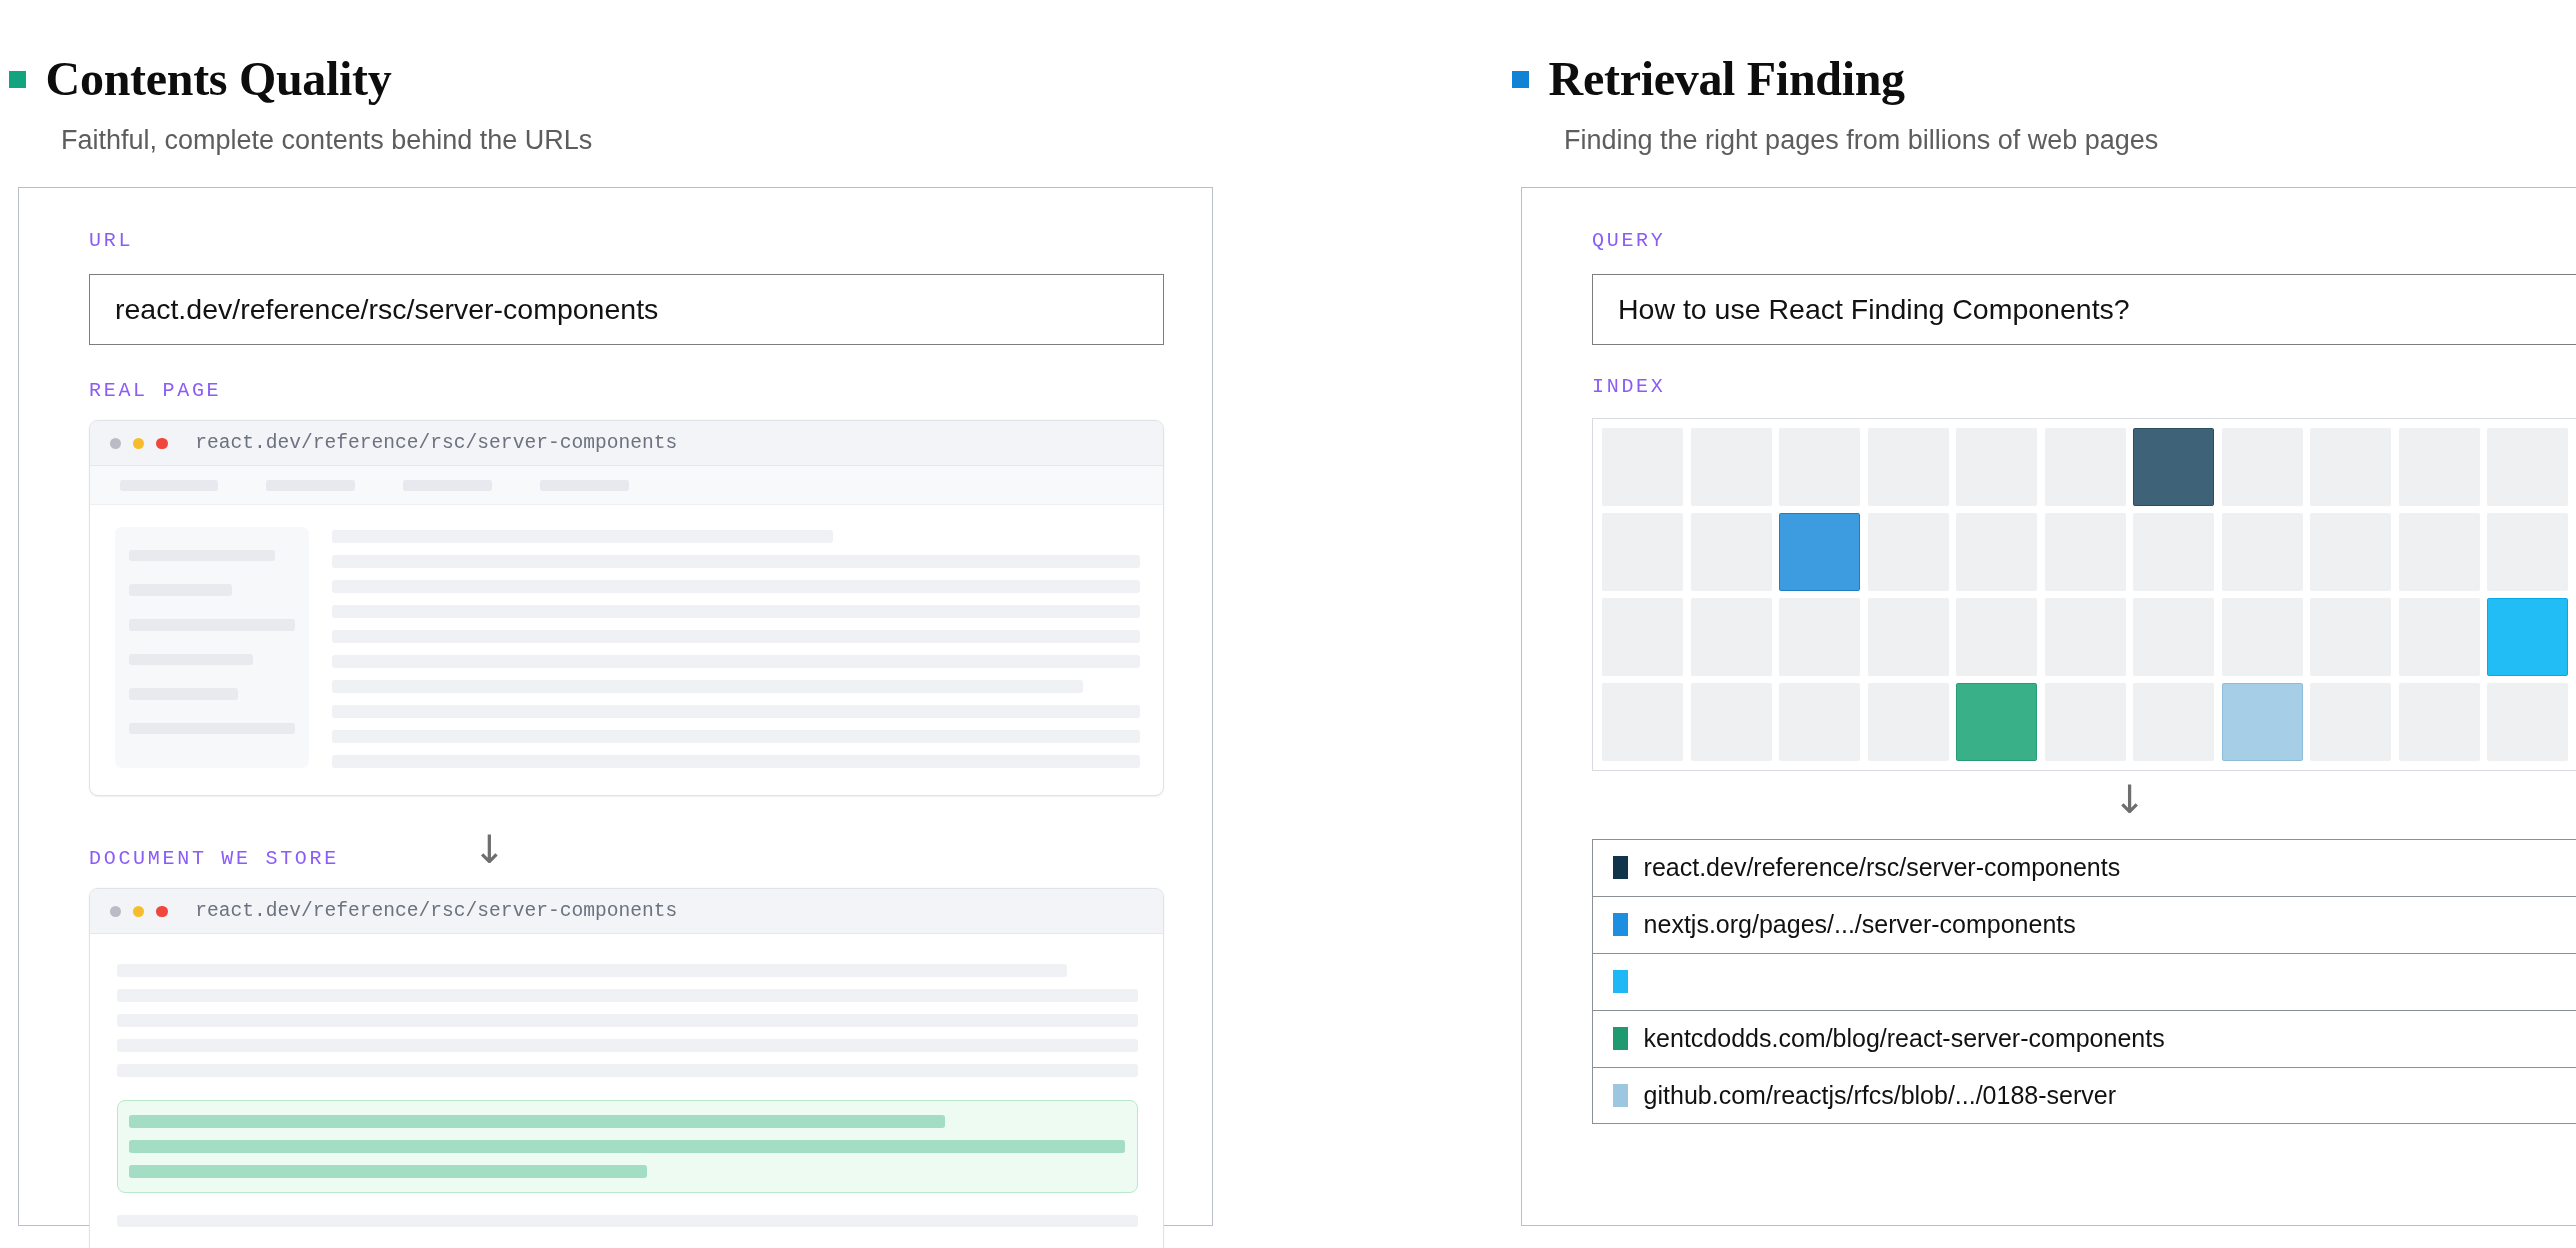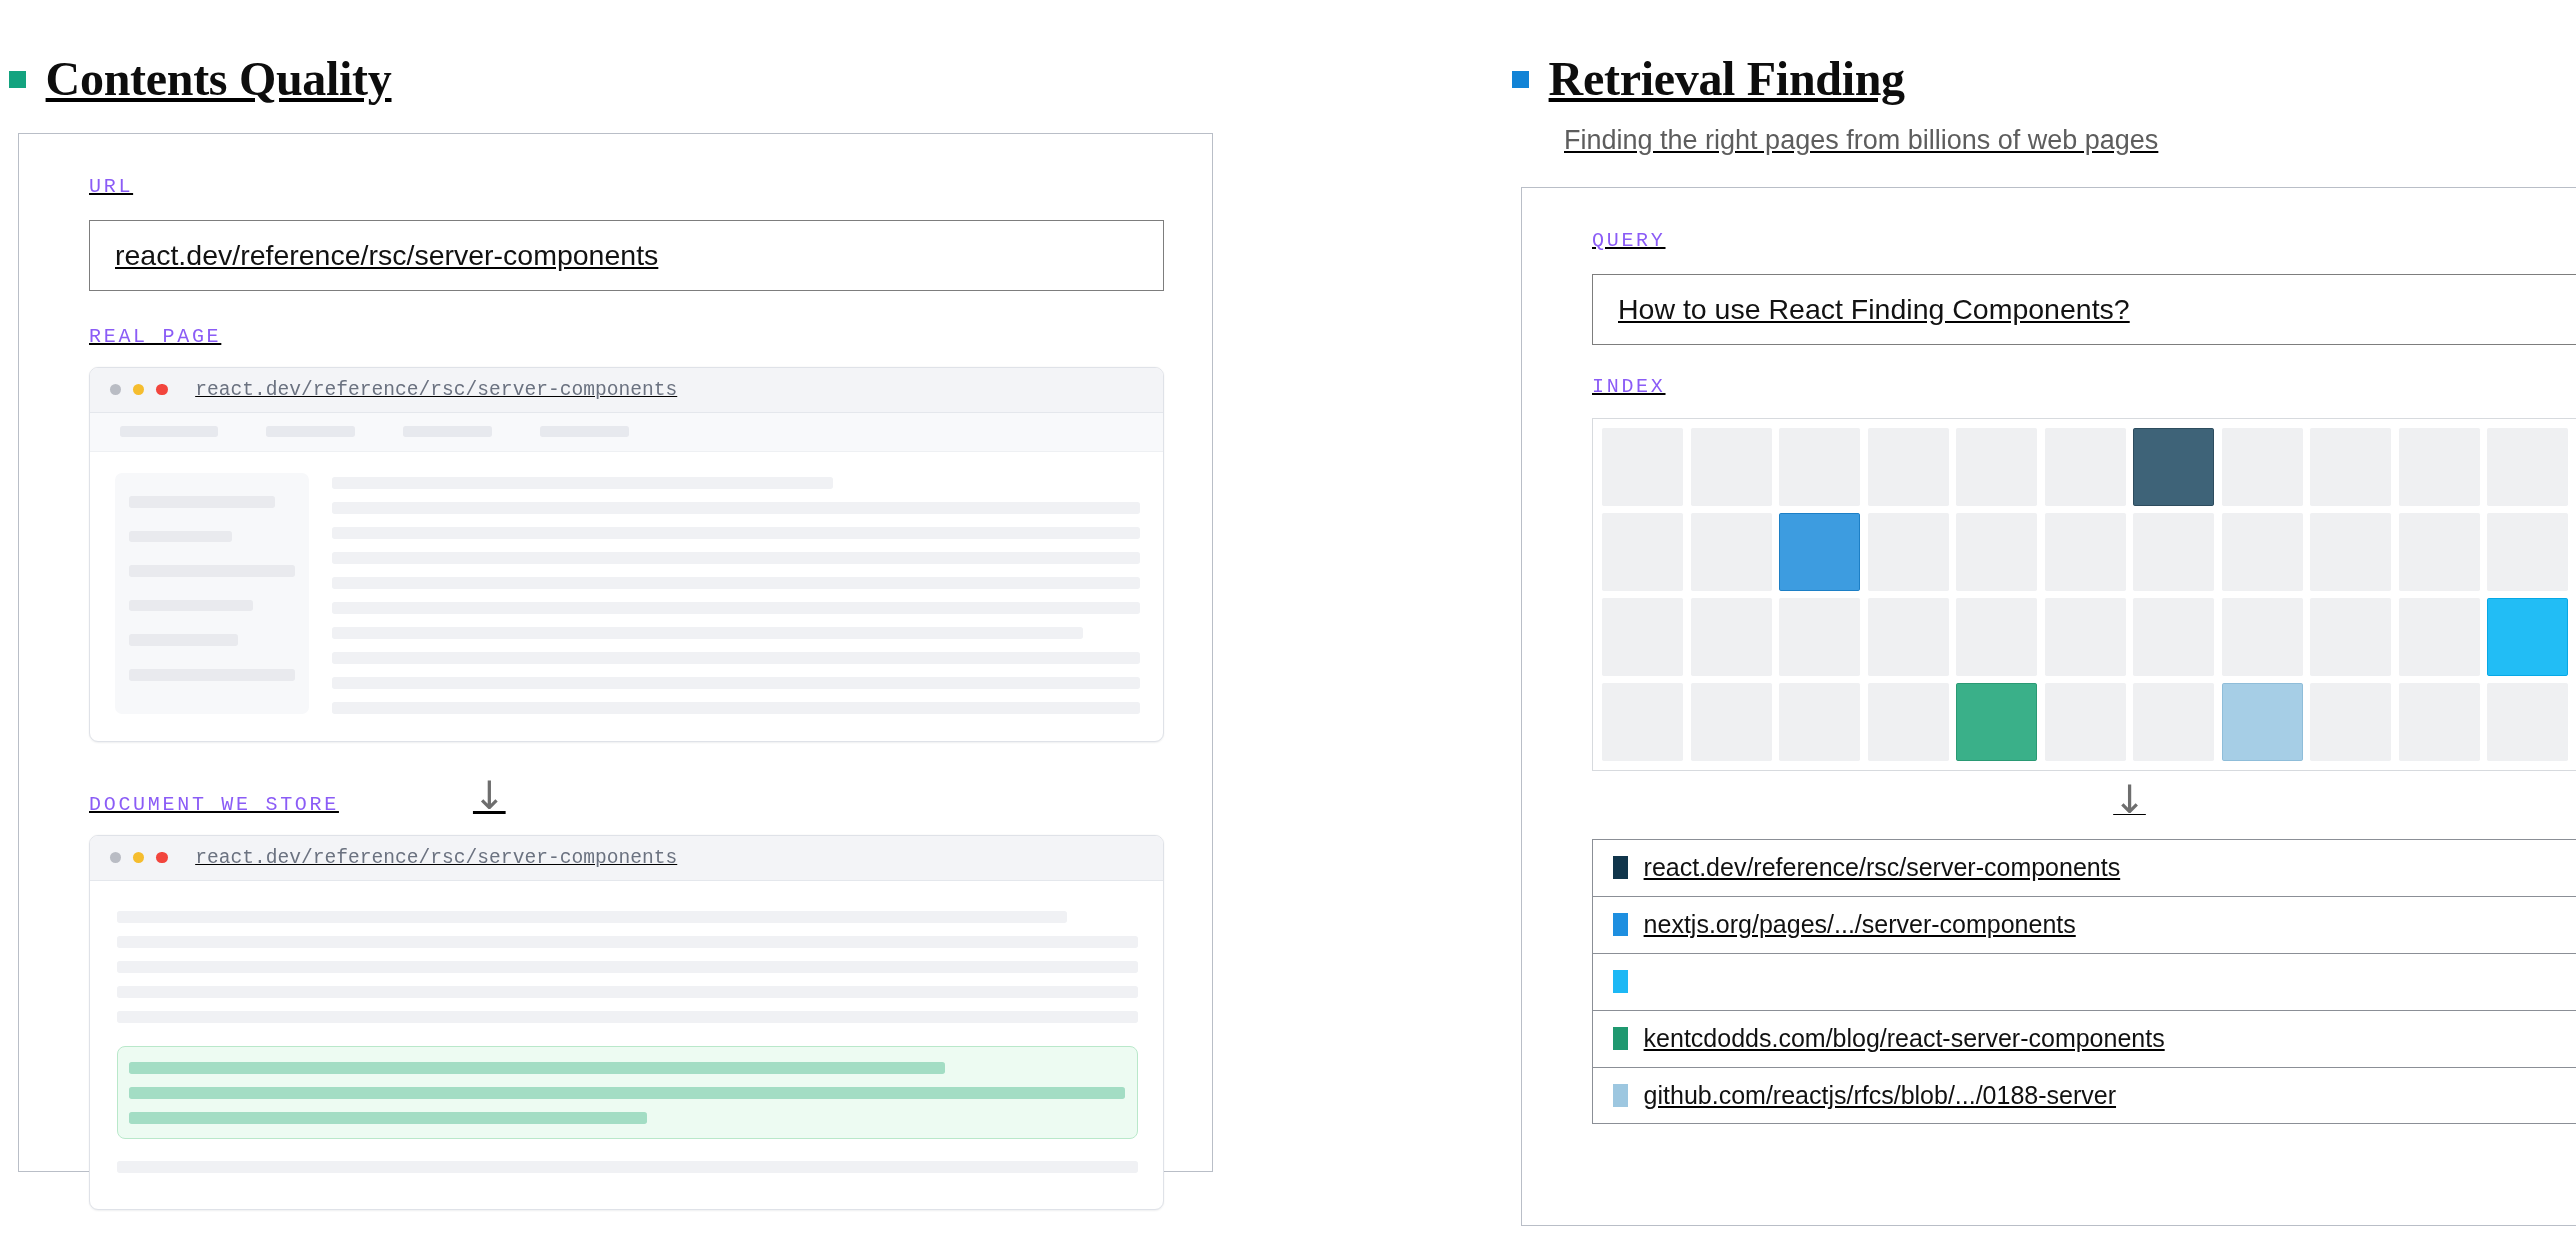--- a/index.html
+++ b/index.html
@@ -8,21 +8,20 @@
     background: #ffffff;
     font-family: "Liberation Sans", sans-serif;
     overflow: hidden;
   }
   .stage {
     position: relative;
     width: 2576px; height: 933px;
     display: flex;
     gap: 161px;
     padding: 0 0 0 0;
-    text-decoration: underline;
   }
   .column { width: 1217px; position: relative; }
   .column.left  { margin-left: 9px; }
   .column.right { margin-left: 138px; }
 
   
   .heading-row { display: flex; align-items: center; gap: 19.6px; margin-top: 55px; }
   .bullet-sq { width: 17px; height: 17px; flex: 0 0 17px; }
   .bullet-green { background: #13A37F; }
   .bullet-blue  { background: #1183D6; }
@@ -187,20 +186,21 @@
 <body>
 
 <div class="stage">
 
   <div class="column left">
 
     <div class="heading-row">
       <span class="bullet-sq bullet-green"></span>
       <span class="heading-title">Contents Quality</span>
     </div>
+    <div class="subtitle">Faithful, complete contents behind the URLs</div>
 
     <div class="card">
 
       <div class="mono-label">URL</div>
 
       <div class="field-box">
         <span class="field-value">react.dev/reference/rsc/server-components</span>
       </div>
 
       <div style="height:36px"></div>

